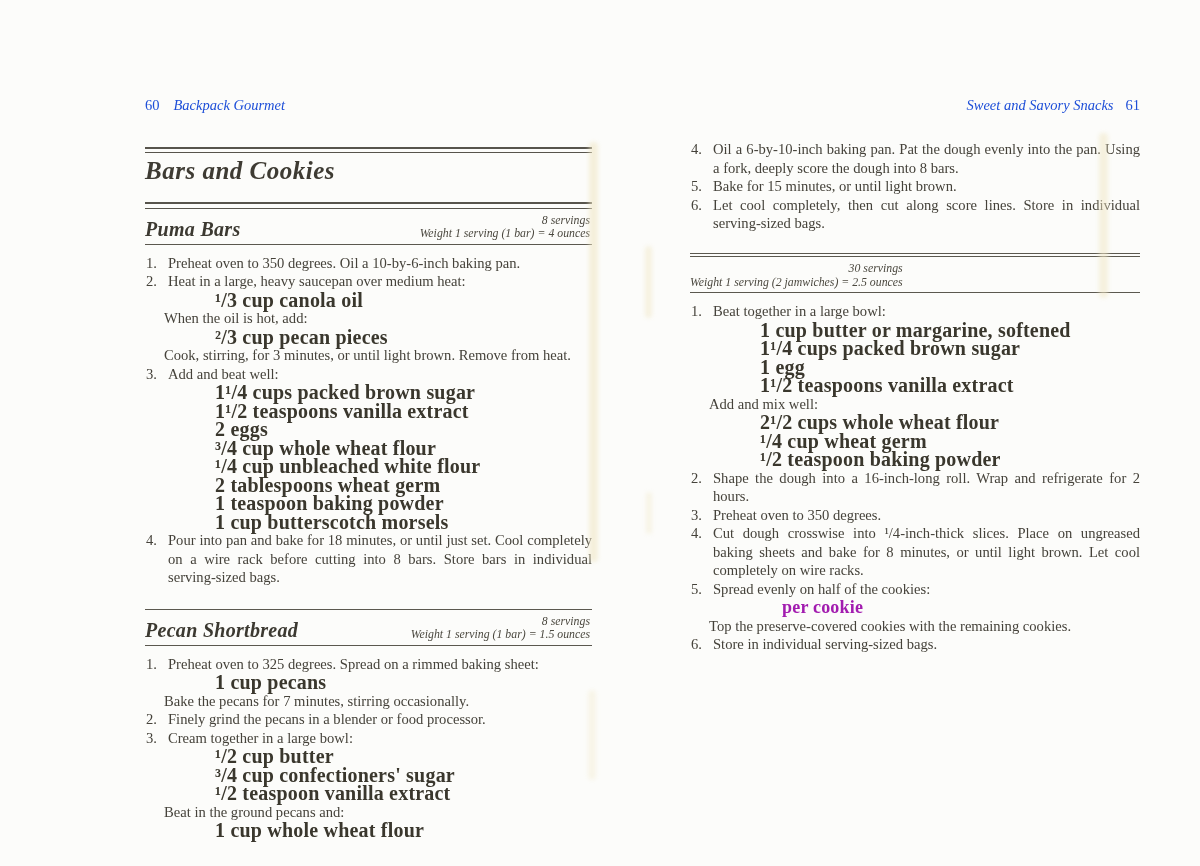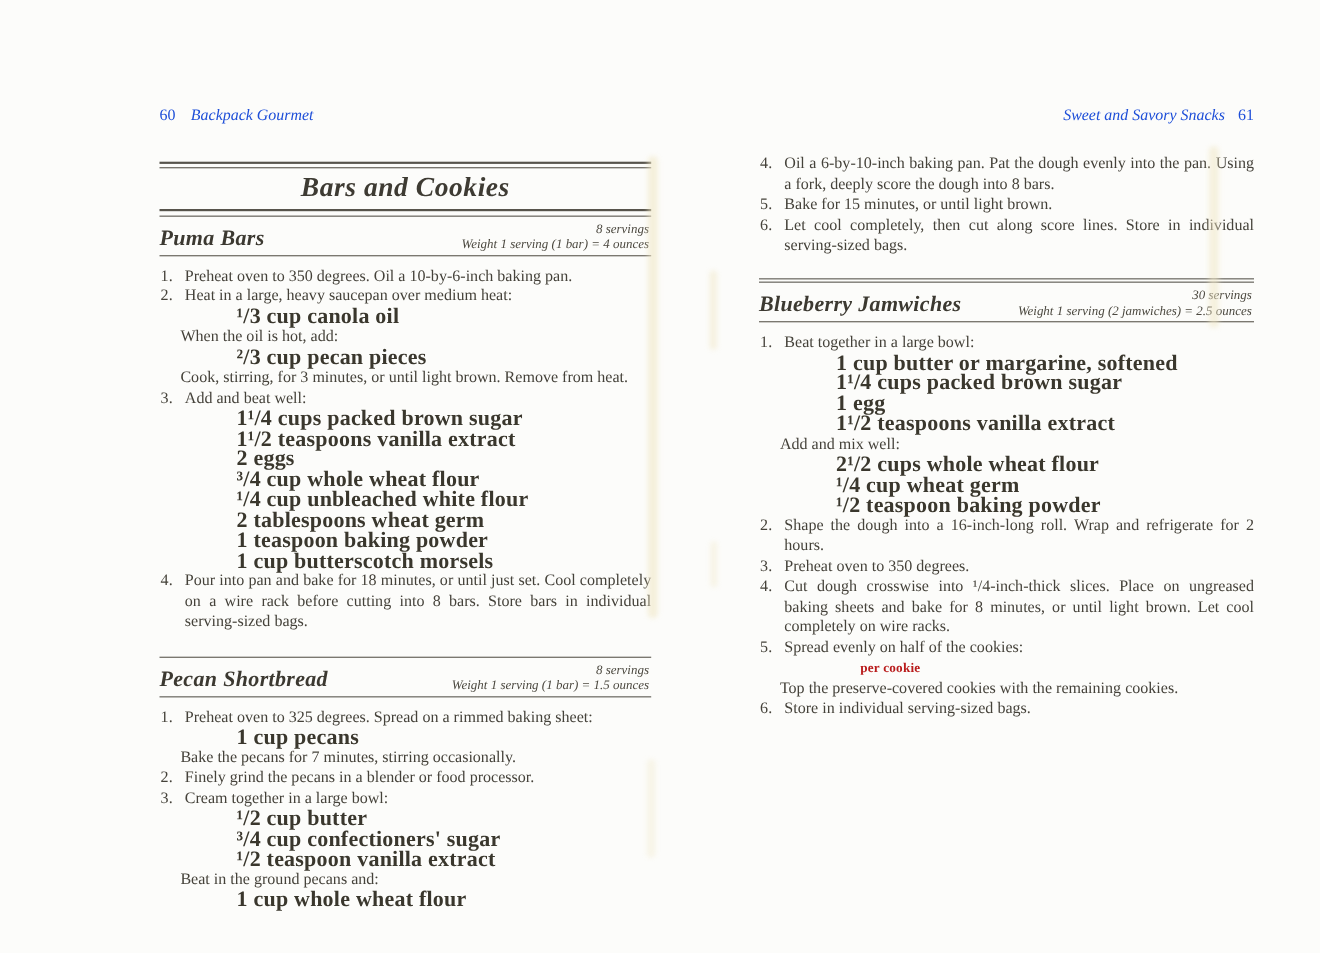--- a/index.html
+++ b/index.html
@@ -19,36 +19,36 @@
   .rh-title{font-style:italic;}
   .rh-num{font-style:normal;}
   .page.left .rh-num{margin-right:14px;}
   .page.right .rh-num{margin-left:12px;}
 
   .rule-double{border-top:2.4px solid #57544c;border-bottom:1.1px solid #57544c;height:3.4px;}
   .rule-dthin{border-top:1.6px solid #5b584f;border-bottom:0.9px solid #5b584f;height:2.6px;}
   .rule-thin{border-top:1.2px solid #5b584f;height:0;}
 
   .section-title{
-    text-align:center;font-style:italic;font-weight:600;
-    font-size:25px;line-height:30px;padding:3px 0 4px;color:#3e3b33;
+    font-style:italic;font-weight:600;
+    font-size:25px;line-height:30px;padding:3px 0 16px;color:#3e3b33;
     letter-spacing:0.5px;
   }
 
   .recipe-head{display:flex;justify-content:space-between;align-items:flex-end;padding:5px 2px 3px 0;}
   .recipe-name{font-style:italic;font-weight:700;font-size:20px;line-height:24px;color:#3c3931;letter-spacing:0.3px;}
   .recipe-info{text-align:right;font-style:italic;font-size:11.8px;line-height:13.5px;color:#4b483f;white-space:nowrap;}
 
   .steps{padding-top:9px;font-size:14.6px;line-height:18.5px;}
   .line{position:relative;}
   .line.step{padding-left:23px;text-align:justify;}
   .line.step .num{position:absolute;left:1px;}
   .line.plain{padding-left:19px;}
   .line.ingredient{padding-left:70px;font-weight:700;font-size:20px;color:#3a372d;letter-spacing:0.2px;}
-  .line.ingredient2{padding-left:92px;font-weight:700;font-size:12px;color:#b91c1c;letter-spacing:0.2px;}
+  .line.ingredient2{padding-left:92px;font-weight:700;font-size:18px;color:#a21caf;letter-spacing:0.2px;}
 
   .recipe-sep{margin-top:22px;}
   .blue-sep{margin-top:20px;}
 
   
   .edge{position:absolute;background:#f0e7c6;filter:blur(2.2px);border-radius:4px;pointer-events:none;}
   .edge.e1{left:589px;top:142px;width:9px;height:420px;opacity:.6;}
   .edge.e2{left:1099px;top:133px;width:9px;height:165px;opacity:.55;}
   .edge.e3{left:645px;top:246px;width:7px;height:72px;opacity:.5;}
   .edge.e4{left:646px;top:492px;width:6px;height:42px;opacity:.4;}
@@ -126,21 +126,20 @@
 
     <div class="steps" style="padding-top:0;">
         <div class="line step"><span class="num">4.</span><span class="txt">Oil a 6-by-10-inch baking pan. Pat the dough evenly into the pan. Using a fork, deeply score the dough into 8 bars.</span></div>
         <div class="line step"><span class="num">5.</span><span class="txt">Bake for 15 minutes, or until light brown.</span></div>
         <div class="line step"><span class="num">6.</span><span class="txt">Let cool completely, then cut along score lines. Store in individual serving-sized bags.</span></div>
       </div>
 
     <div class="blue-sep"></div>
     <div class="rule-dthin"></div>
     <div class="recipe-head">
-      <span class="recipe-name">Blueberry Jamwiches</span>
       <span class="recipe-info">
         <span>30 servings</span><br>
         <span>Weight 1 serving (2 jamwiches) = 2.5 ounces</span>
       </span>
     </div>
     <div class="rule-thin"></div>
     <div class="steps">
         <div class="line step"><span class="num">1.</span><span class="txt">Beat together in a large bowl:</span></div>
         <div class="line ingredient"><span class="txt">1 cup butter or margarine, softened</span></div>
         <div class="line ingredient"><span class="txt">1¹/4 cups packed brown sugar</span></div>

